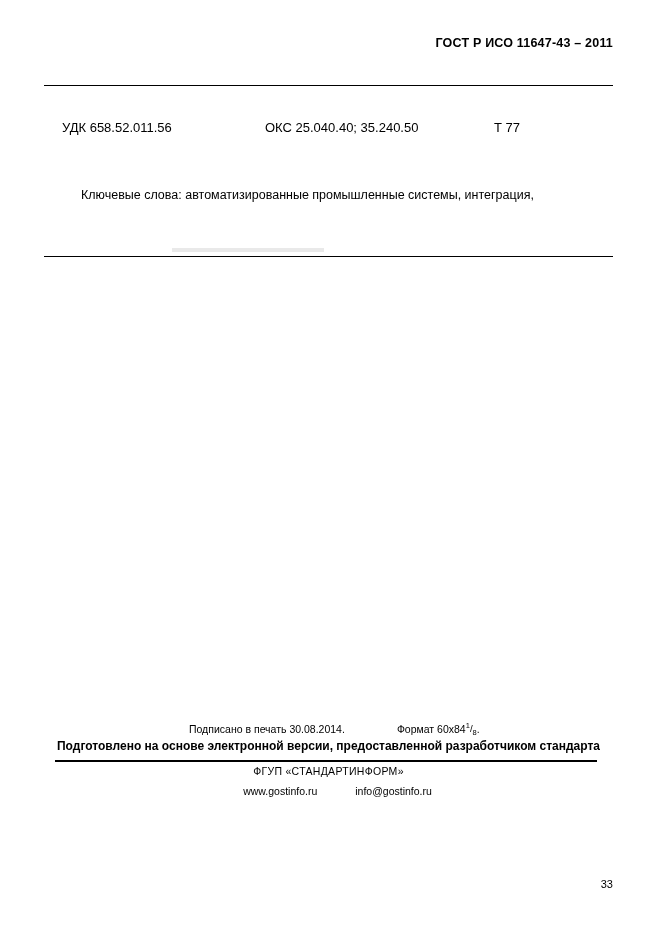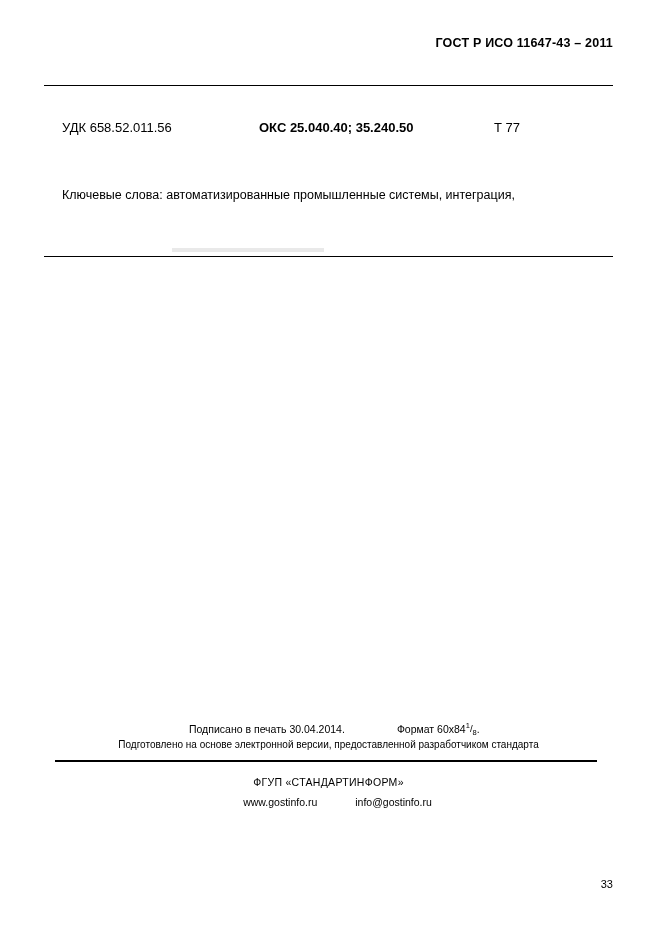--- a/index.html
+++ b/index.html
@@ -78,41 +78,41 @@
     font-size: 13px;
     white-space: nowrap;
   }
   .codes-line .code-udk {
     position: absolute;
     left: 0;
     top: 0;
   }
   .codes-line .code-oks {
     position: absolute;
-    left: 197px;
+    left: 203px;
     top: 0;
-    font-weight: bold;
   }
   .codes-line .code-group {
     position: absolute;
     left: 432px;
     top: 0;
   }
 
   
   .keywords {
     position: absolute;
     left: 62px;
     top: 181px;
     width: 540px;
     font-size: 12.5px;
     line-height: 29px;
   }
   .keywords .kw-line {
     white-space: pre;
+    margin-left: 19px;
   }
 
   
   .imprint-line {
     position: absolute;
     left: 44px;
     width: 569px;
     font-size: 10.5px;
     text-align: center;
     white-space: pre;
@@ -136,35 +136,36 @@
   .frac .num {
     vertical-align: super;
     font-size: 0.78em;
   }
   .frac .den {
     vertical-align: sub;
     font-size: 0.78em;
   }
   .imprint-source {
     top: 739px;
-    font-size: 10px;
+    font-size: 12px;
+    font-weight: bold;
   }
 
   
   .publisher {
     position: absolute;
     left: 44px;
     top: 765px;
     width: 569px;
     text-align: center;
   }
   .publisher-name {
     font-size: 10.5px;
     letter-spacing: 0.3px;
-    margin: 11px 0 8px 0;
+    margin: 0 0 8px 0;
   }
   .publisher-address {
     font-size: 10.5px;
     margin: 0 0 3px 0;
   }
   .publisher-contacts {
     font-size: 10.5px;
     margin: 0;
   }
   .publisher-contacts .site {
@@ -202,21 +203,21 @@
   </div>
 
   <div class="keywords">
     <div class="kw-line">Ключевые слова: автоматизированные промышленные системы, интеграция,</div>
   </div>
 
   <div class="scan-smudge"></div>
   <div class="rule rule-mid"></div>
 
   <div class="imprint-line imprint-print">
-    <span class="seg-signed">Подписано в печать 30.04.2014.</span><span class="seg-format"><span>Формат 60х84</span><span class="frac"><span class="num">1</span><span>/</span><span class="den">8</span></span><span>.</span></span>
+    <span class="seg-signed">Подписано в печать 30.08.2014.</span><span class="seg-format"><span>Формат 60х84</span><span class="frac"><span class="num">1</span><span>/</span><span class="den">8</span></span><span>.</span></span>
   </div>
 
   <div class="imprint-line imprint-source">Подготовлено на основе электронной версии, предоставленной разработчиком стандарта</div>
 
   <div class="rule rule-bottom"></div>
 
   <div class="publisher">
     <p class="publisher-name">ФГУП «СТАНДАРТИНФОРМ»</p>
     <p class="publisher-contacts">
       <span class="site">www.gostinfo.ru</span><span class="email">info@gostinfo.ru</span>

